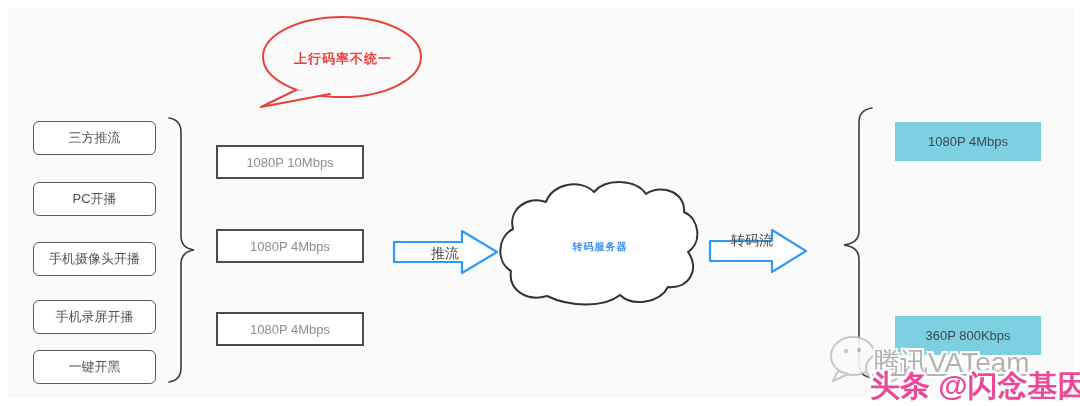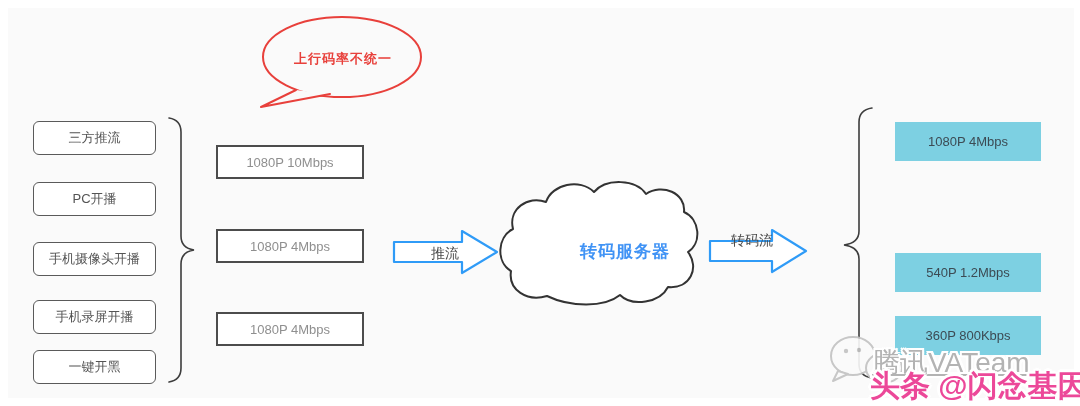--- a/index.html
+++ b/index.html
@@ -26,22 +26,22 @@
     font-size:13px;color:#3c4b54;
   }
   .bubble-label{
     position:absolute;left:268px;top:50px;width:150px;text-align:center;
     font-size:13px;font-weight:700;color:#e8403b;letter-spacing:1px;
   }
   .arrow-label{
     position:absolute;font-size:14px;color:#4a4a4a;width:70px;text-align:center;
   }
   .cloud-label{
-    position:absolute;left:530px;top:240px;width:140px;text-align:right;
-    font-size:17px;font-weight:700;color:#4093f5;letter-spacing:1px;
+    position:absolute;left:530px;top:240px;width:140px;text-align:center;
+    font-size:10px;font-weight:700;color:#4093f5;letter-spacing:1px;
   }
   .wm-brand{
     position:absolute;left:872px;top:344px;
     font-size:28px;color:#b3b3b3;white-space:nowrap;
     text-shadow:-2px -2px 0 #fff,2px -2px 0 #fff,-2px 2px 0 #fff,2px 2px 0 #fff,
                  0 2px 0 #fff,2px 0 0 #fff,0 -2px 0 #fff,-2px 0 0 #fff;
     text-decoration:underline;
   }
   .wm-byline{
     position:absolute;left:858px;top:366px;
@@ -107,18 +107,17 @@
   <div class="box in-box" style="top:145px">1080P 10Mbps</div>
   <div class="box in-box" style="top:229px">1080P 4Mbps</div>
   <div class="box in-box" style="top:312px">1080P 4Mbps</div>
 
   <div class="arrow-label" style="left:410px;top:245px">推流</div>
   <div class="arrow-label" style="left:717px;top:232px">转码流</div>
 
   <div class="cloud-label">转码服务器</div>
 
   <div class="box out-box" style="top:122px">1080P 4Mbps</div>
-  <div class="box out-box" style="top:253px">540P 1.2Mbps</div>
   <div class="box out-box" style="top:316px">360P 800Kbps</div>
 
   <div class="wm-brand">腾讯VATeam</div>
   <div class="wm-byline">头条 @闪念基因</div>
 </div>
 
 </body></html>

